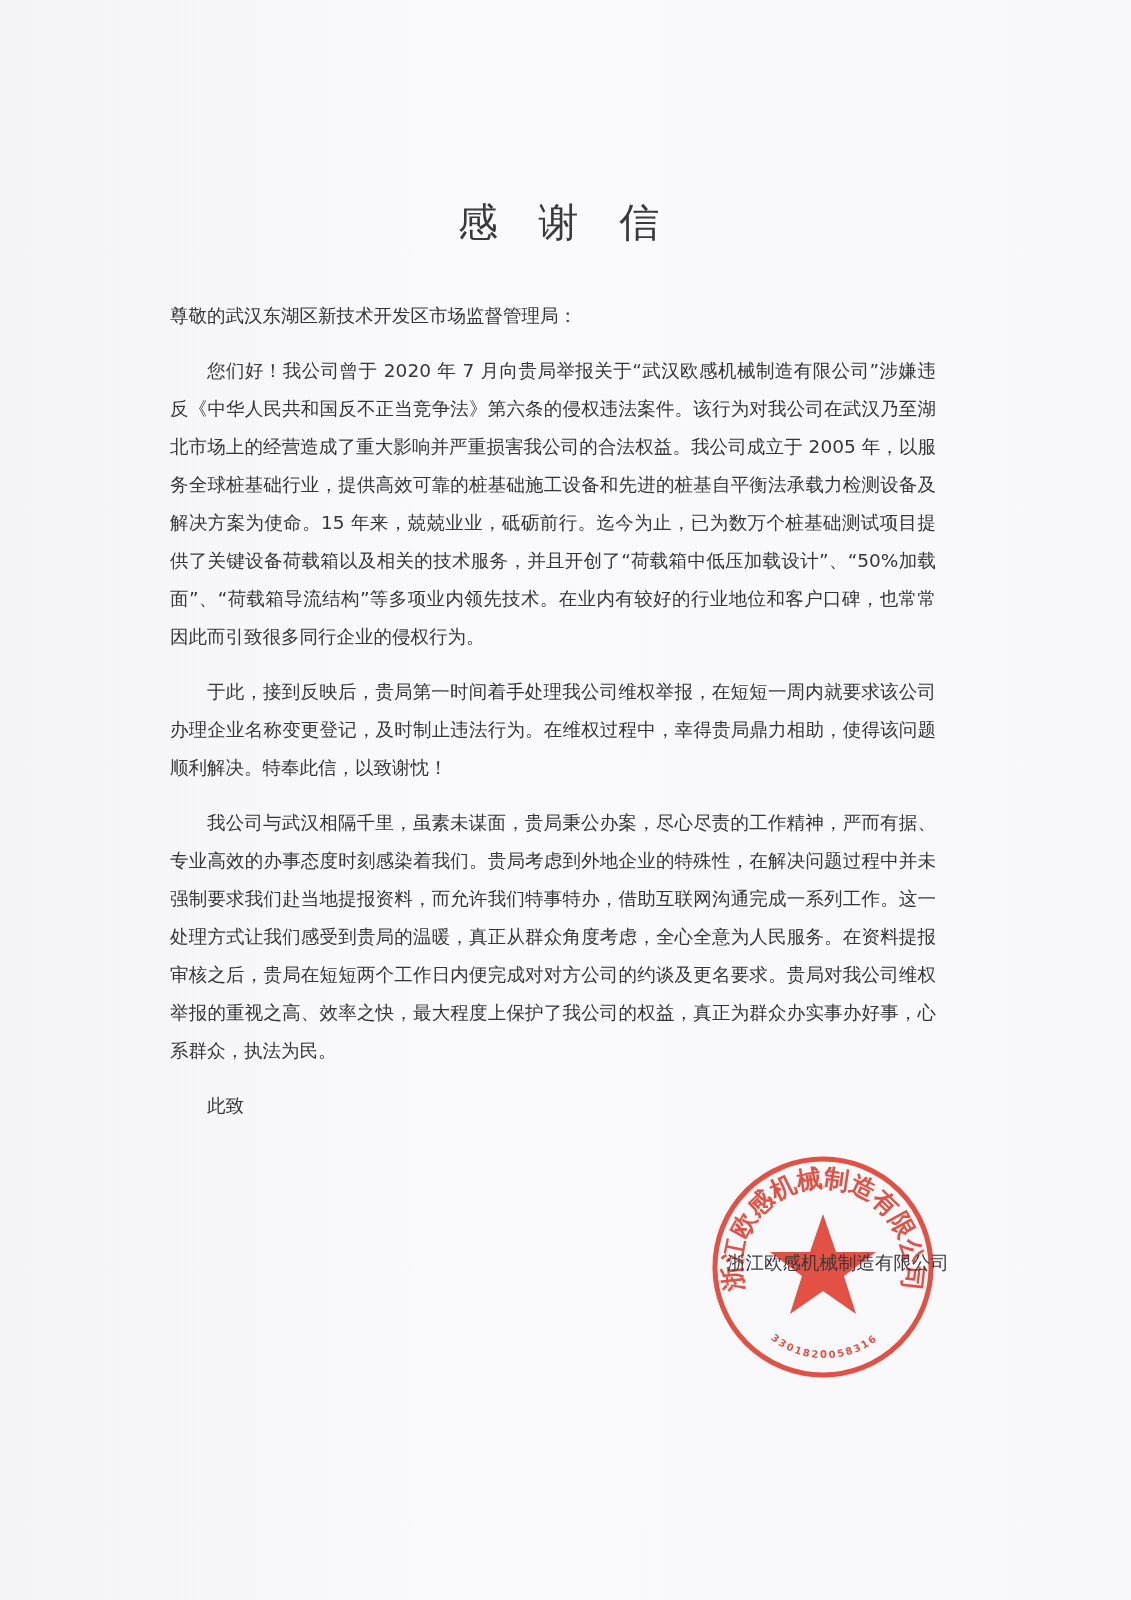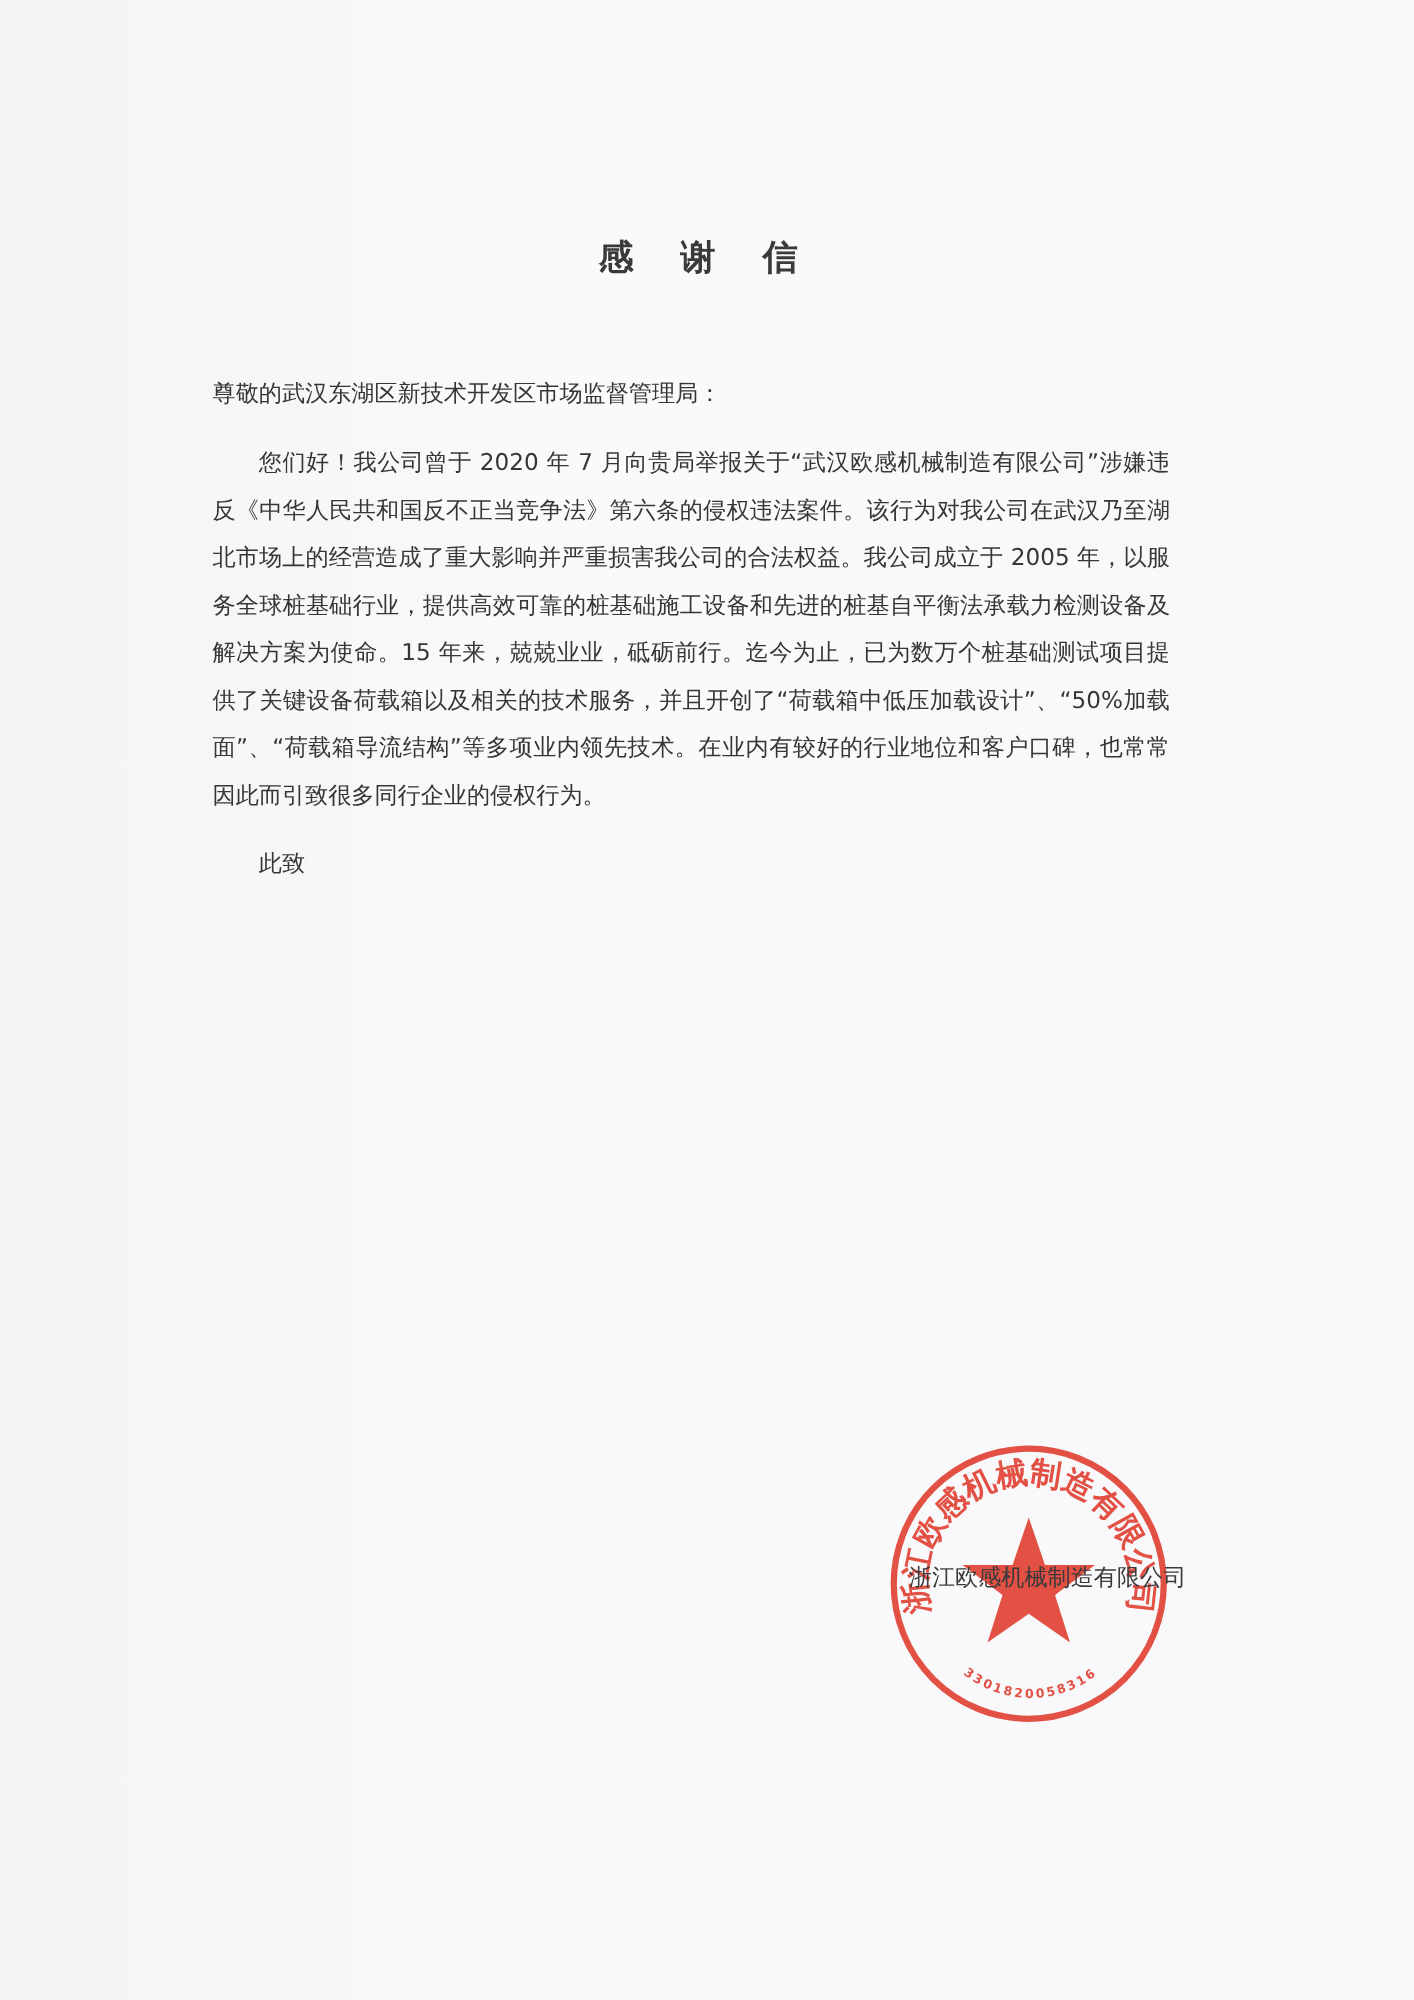--- a/index.html
+++ b/index.html
@@ -10,23 +10,23 @@
     font-family: "DejaVu Sans", sans-serif;
     color: #333336;
   }
   .page {
     position: absolute; left: 0; top: 0; width: 1131px; height: 1600px;
     background: linear-gradient(90deg, #f4f4f6 0%, #fafafc 40%, #f8f8fa 100%);
   }
   .title {
     position: absolute; left: 0; width: 1131px; top: 168px;
     text-align: center;
-    font-size: 28px; letter-spacing: 14px;
+    font-size: 40px; letter-spacing: 14px;
     color: #3a3a3c;
-    font-weight: bold;
+    font-weight: normal;
   }
   .body-text {
     position: absolute; left: 153px; top: 280px; width: 800px;
     font-size: 18.5px; line-height: 38px;
     color: #363639;
     text-align: justify;
   }
   .body-text p { margin: 17px; }
   .salutation { margin: 0; }
   .indent { text-indent: 2em; }
@@ -49,20 +49,22 @@
 </head>
 <body>
 
 <div class="page">
 
   <h1 class="title">感 谢 信</h1>
 
   <div class="body-text">
     <p class="salutation">尊敬的武汉东湖区新技术开发区市场监督管理局：</p>
     <p class="indent">您们好！我公司曾于 2020 年 7 月向贵局举报关于“武汉欧感机械制造有限公司”涉嫌违反《中华人民共和国反不正当竞争法》第六条的侵权违法案件。该行为对我公司在武汉乃至湖北市场上的经营造成了重大影响并严重损害我公司的合法权益。我公司成立于 2005 年，以服务全球桩基础行业，提供高效可靠的桩基础施工设备和先进的桩基自平衡法承载力检测设备及解决方案为使命。15 年来，兢兢业业，砥砺前行。迄今为止，已为数万个桩基础测试项目提供了关键设备荷载箱以及相关的技术服务，并且开创了“荷载箱中低压加载设计”、“50%加载面”、“荷载箱导流结构”等多项业内领先技术。在业内有较好的行业地位和客户口碑，也常常因此而引致很多同行企业的侵权行为。</p>
+    <p class="indent">于此，接到反映后，贵局第一时间着手处理我公司维权举报，在短短一周内就要求该公司办理企业名称变更登记，及时制止违法行为。在维权过程中，幸得贵局鼎力相助，使得该问题顺利解决。特奉此信，以致谢忱！</p>
+    <p class="indent">我公司与武汉相隔千里，虽素未谋面，贵局秉公办案，尽心尽责的工作精神，严而有据、专业高效的办事态度时刻感染着我们。贵局考虑到外地企业的特殊性，在解决问题过程中并未强制要求我们赴当地提报资料，而允许我们特事特办，借助互联网沟通完成一系列工作。这一处理方式让我们感受到贵局的温暖，真正从群众角度考虑，全心全意为人民服务。在资料提报审核之后，贵局在短短两个工作日内便完成对对方公司的约谈及更名要求。贵局对我公司维权举报的重视之高、效率之快，最大程度上保护了我公司的权益，真正为群众办实事办好事，心系群众，执法为民。</p>
     <p class="closing-1">此致</p>
   </div>
 
   <svg class="stamp" viewBox="0 0 230 230">
     <defs>
       <path id="topArc" d="M 40 150 A 82 82 0 1 1 190 150"></path>
       <path id="bottomArc" d="M 55 180 A 85 85 0 0 0 178 180"></path>
     </defs>
     <circle cx="115" cy="115" r="108" fill="none" stroke="#e0392b" stroke-width="5"></circle>
     <polygon points="115,62 128,100 168,100 136,124 148,162 115,139 82,162 94,124 62,100 102,100" fill="#e0392b"></polygon>

